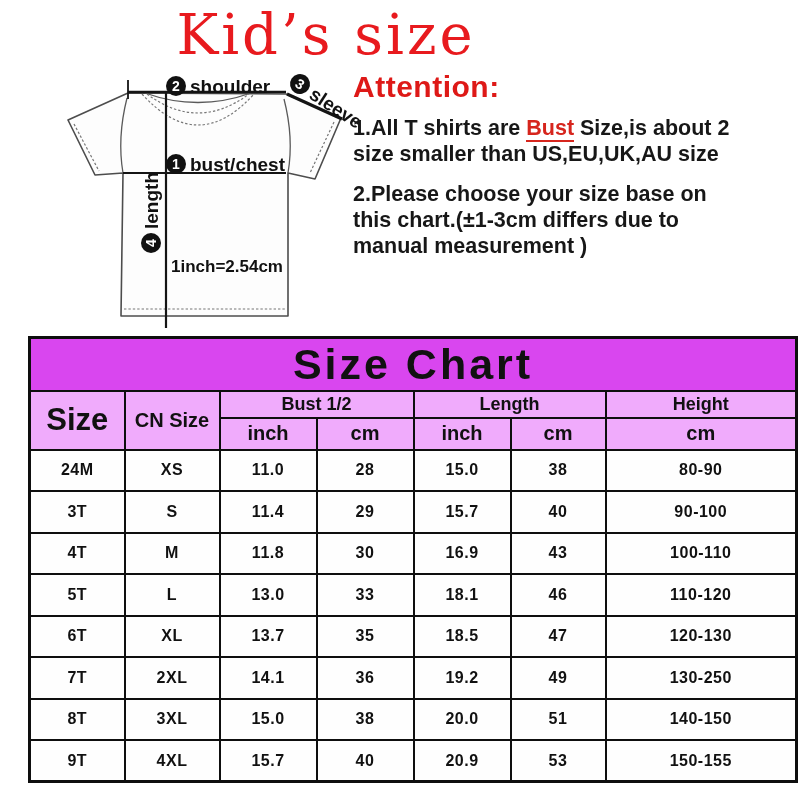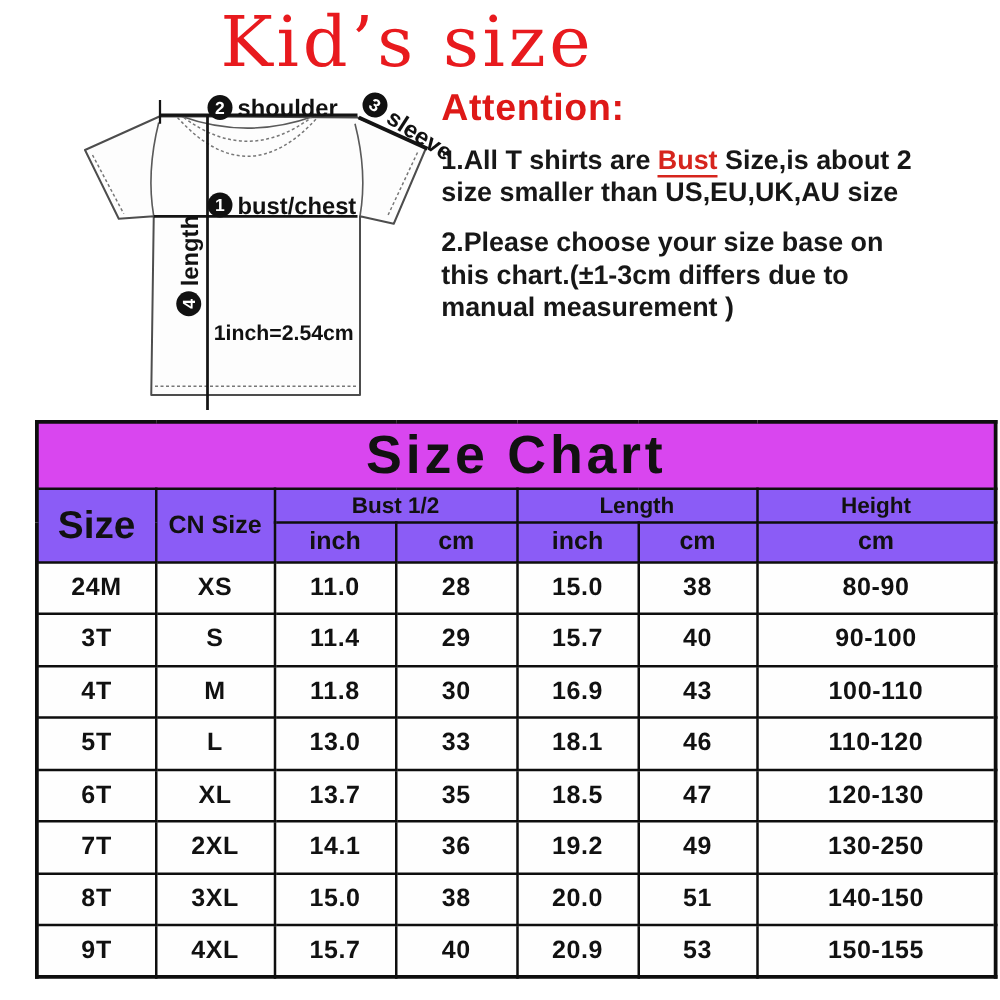--- a/index.html
+++ b/index.html
@@ -53,27 +53,27 @@
     border:3px solid #0e0e0e;
     text-align:center; color:#111;
   }
   .size-table th, .size-table td {
     border:2.4px solid #0e0e0e; font-weight:bold; padding:0;
   }
   .chart-title {
     height:53px; background:#d946ef;
     font-size:43px; letter-spacing:3px;
   }
-  .hdr { background:#8b5cf6; }
+  .hdr { background:#f0abfc; }
   .h-size   { font-size:31px; }
   .h-cn     { font-size:20px; }
   .h-group  { font-size:18px; height:27px; }
   .h-sub    { font-size:20px; height:32px; }
   .size-table tbody td {
-    height:41.5px; font-size:20px; background:#fefefe; letter-spacing:0.5px;
+    height:41.5px; font-size:16px; background:#fefefe; letter-spacing:0.5px;
   }
 </style>
 </head>
 <body>
 
 <h1 class="page-title">Kid’s size</h1>
 
 <svg class="diagram" width="335" height="277" viewBox="0 0 335 277">
 
   <path class="shirt" d="M90,27 L248,28 L303,52 L277,113 L250,107 L250,250 L83,250 L85,107 L57,109 L30,54 Z"></path>

